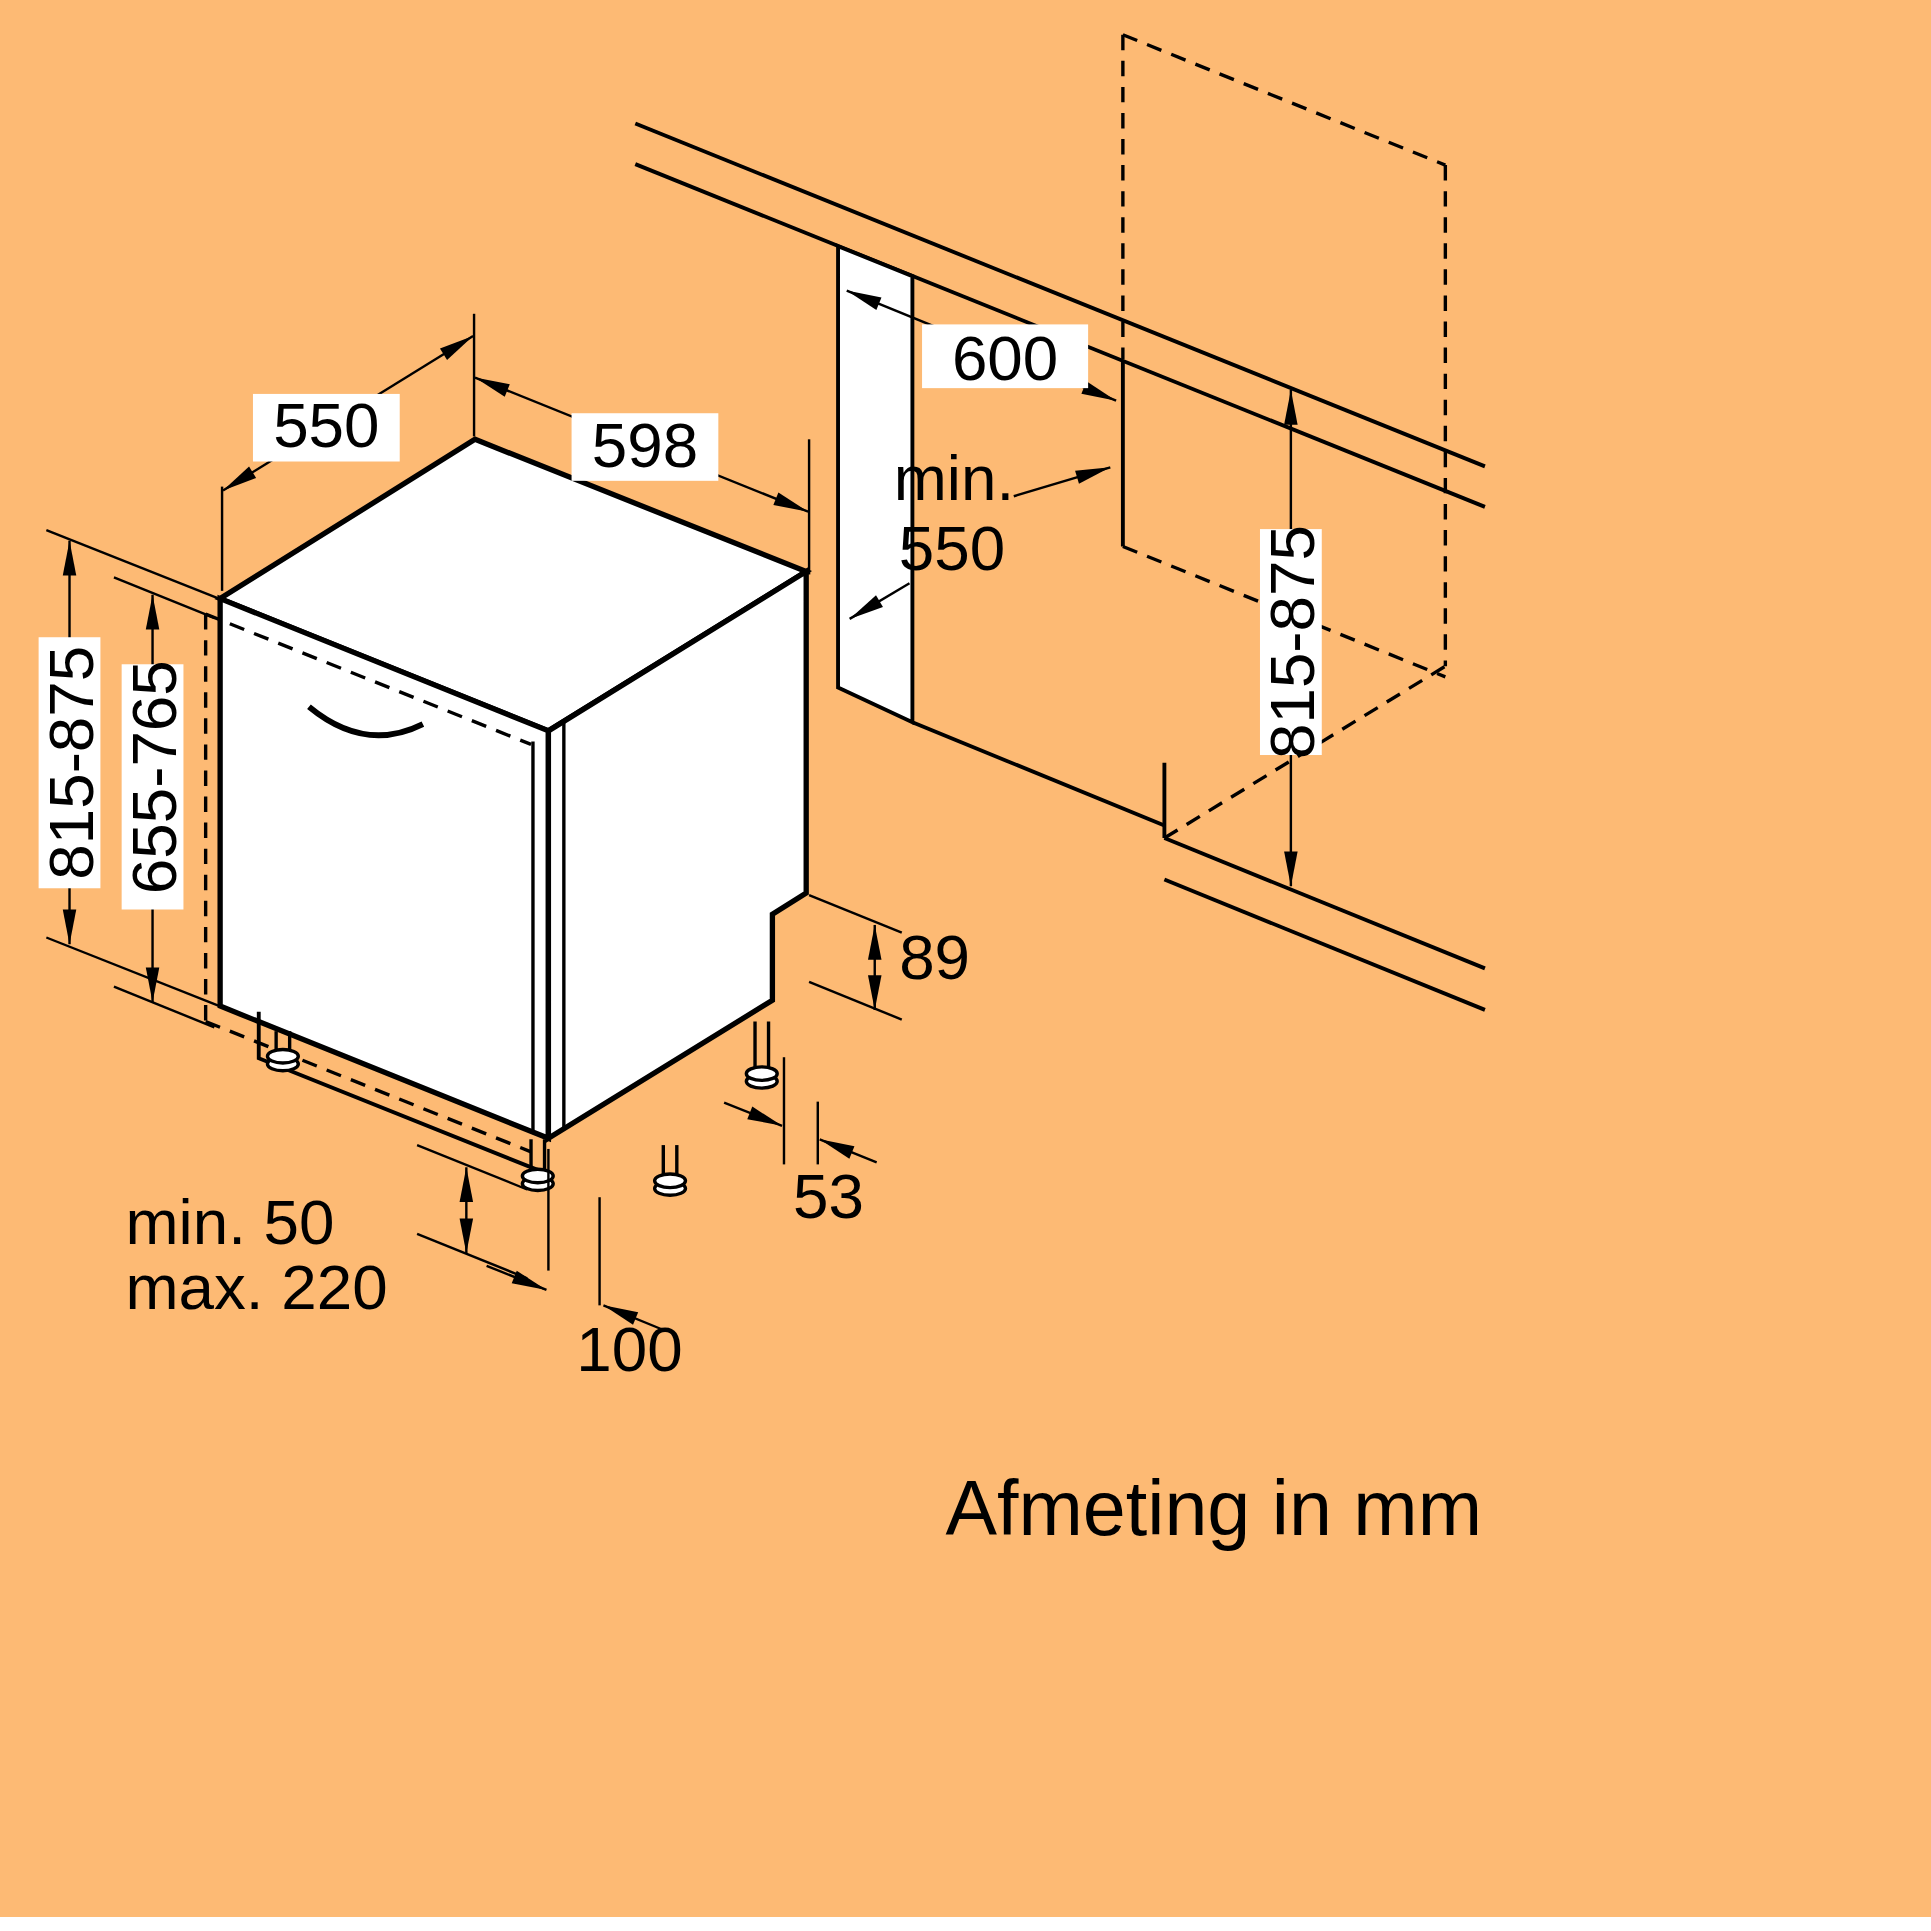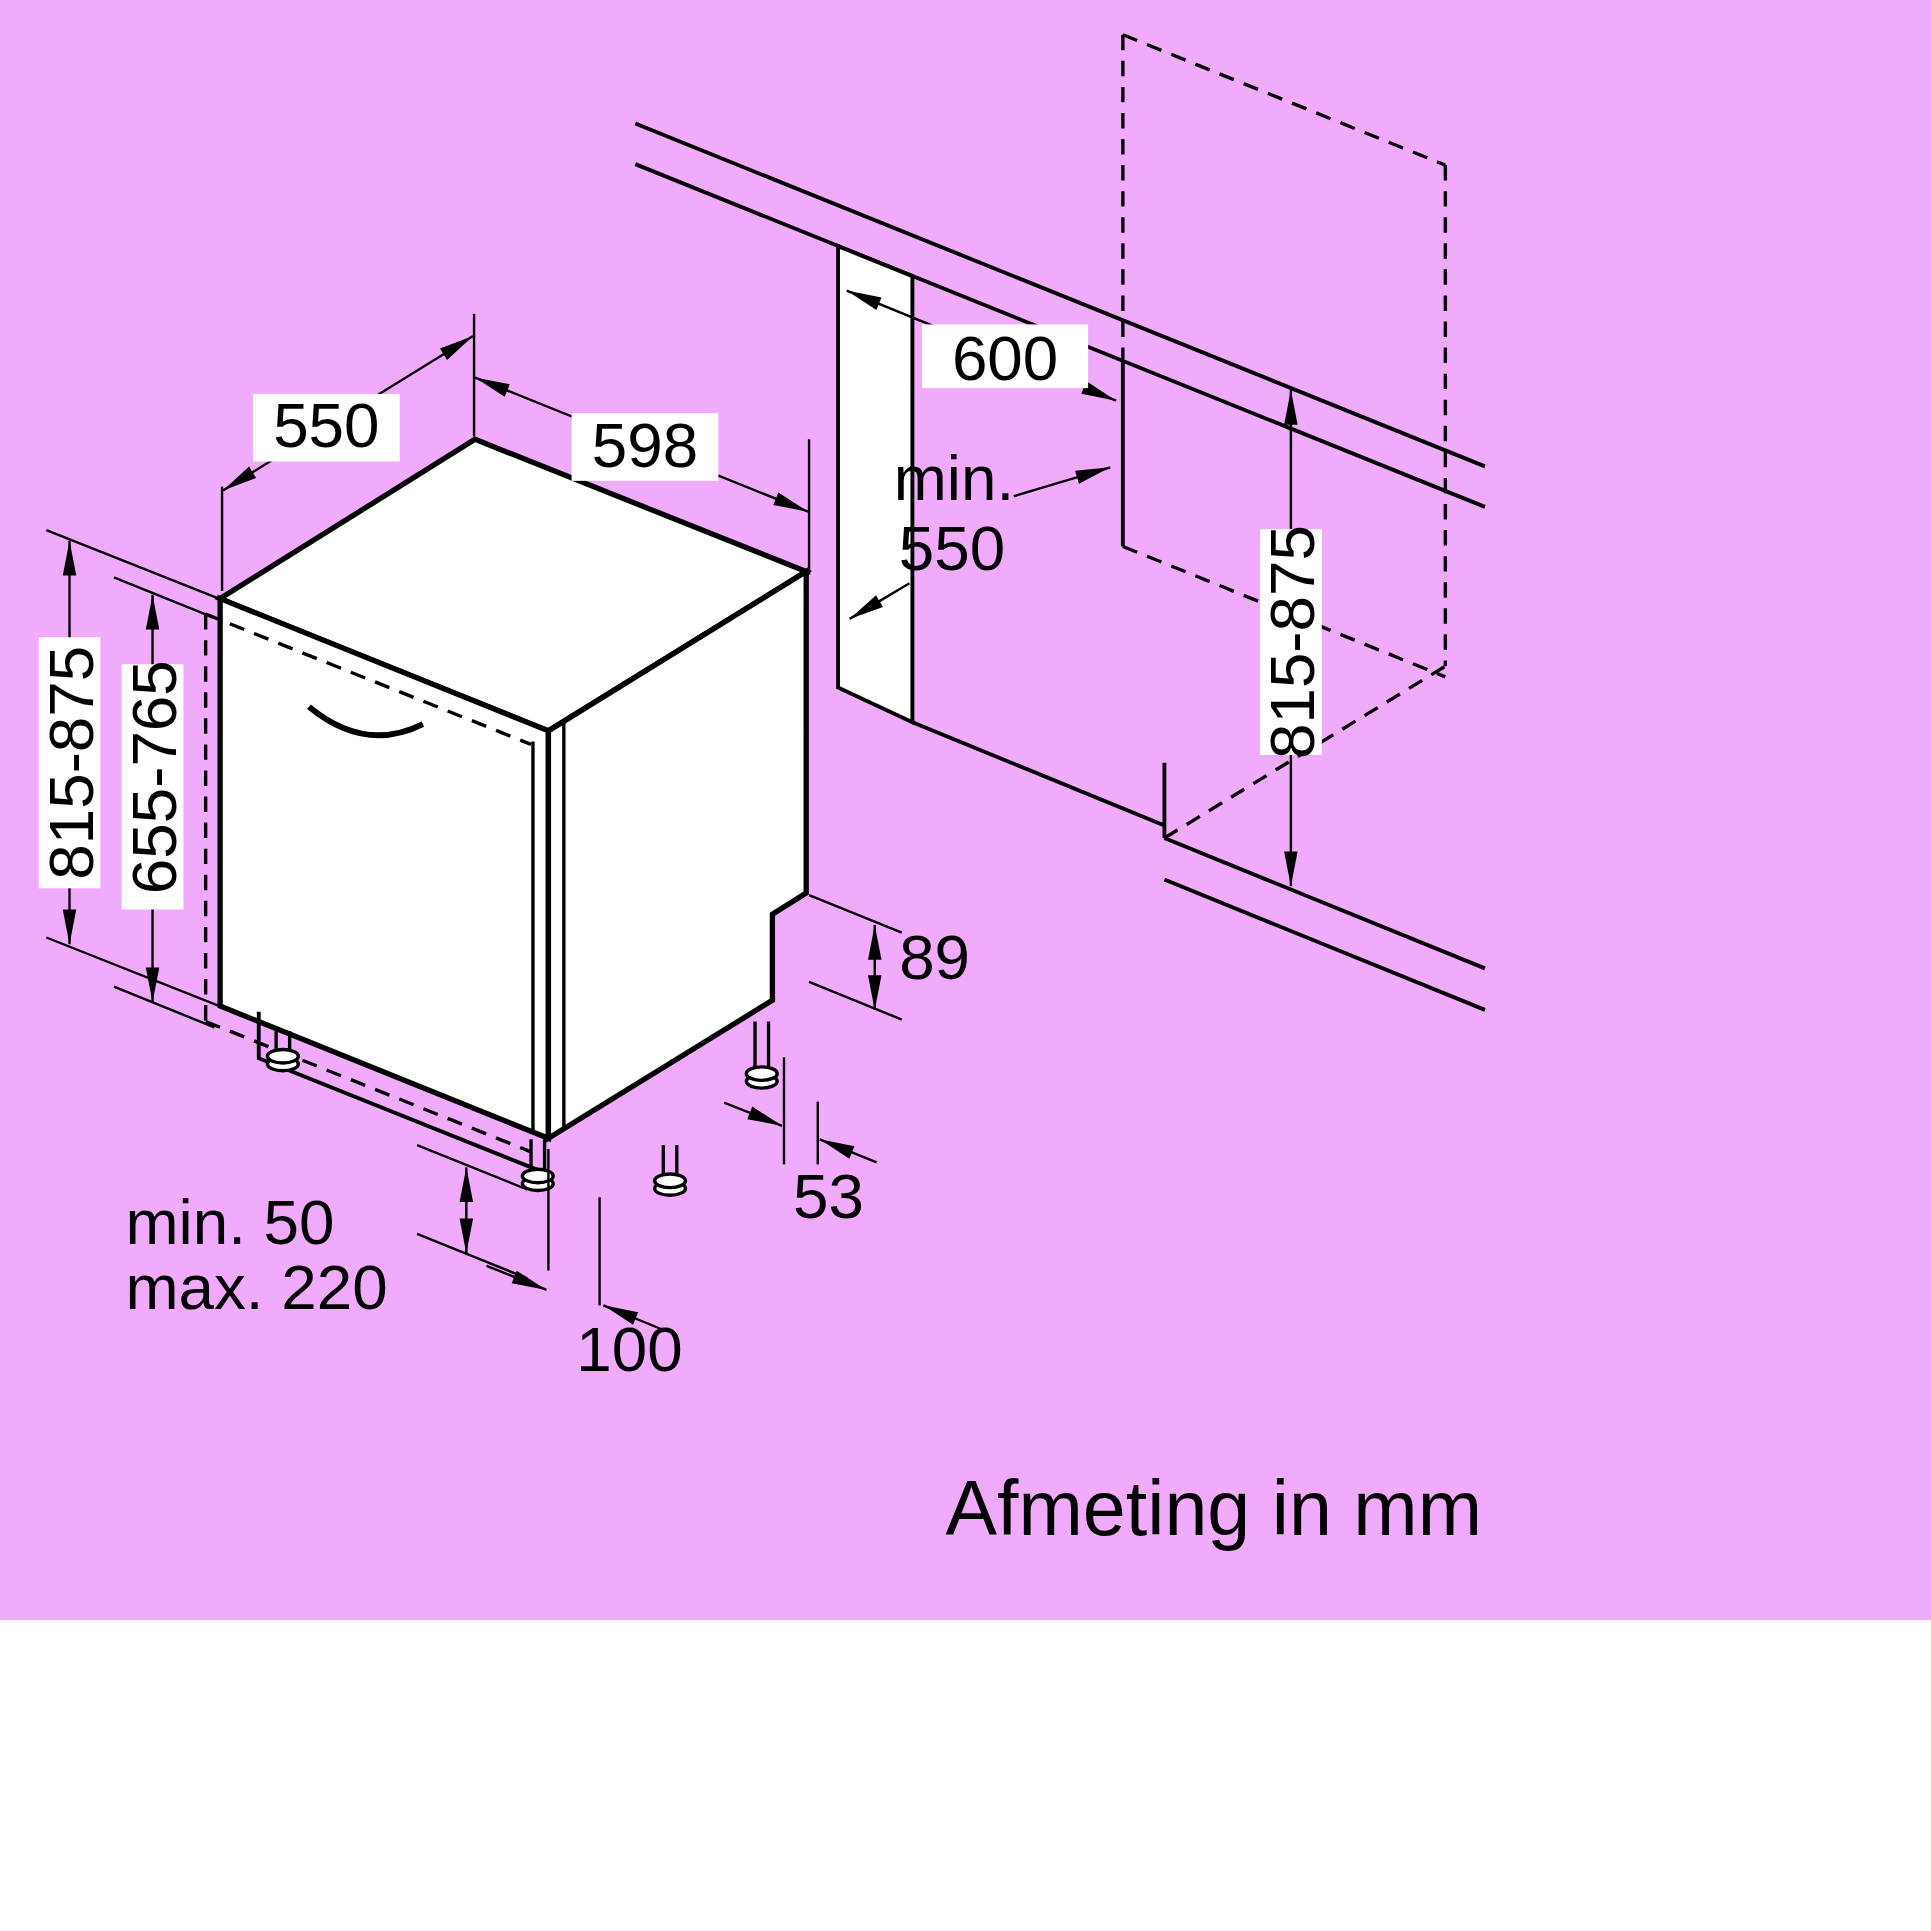--- a/index.html
+++ b/index.html
@@ -1,16 +1,16 @@
 <!DOCTYPE html>
 <html><head>
 <meta charset="utf-8">
 <style>
   html,body{margin:0;padding:0;background:#fff;}
-  .page{width:1931px;height:1620px;background:#f0abfc;position:relative;font-family:"Liberation Sans",sans-serif;text-decoration:underline;}
+  .page{width:1931px;height:1917px;background:#fdba74;position:relative;font-family:"Liberation Sans",sans-serif;text-decoration:underline;}
   svg{display:block;}
   text{font-family:"Liberation Sans",sans-serif;fill:#000;}
   .dim-label{font-size:66px;}
   .caption{font-size:80px;}
 </style>
 </head>
 <body>
 
 <div class="page">
 <svg width="1931" height="1931" viewBox="0 0 2000 2000">

